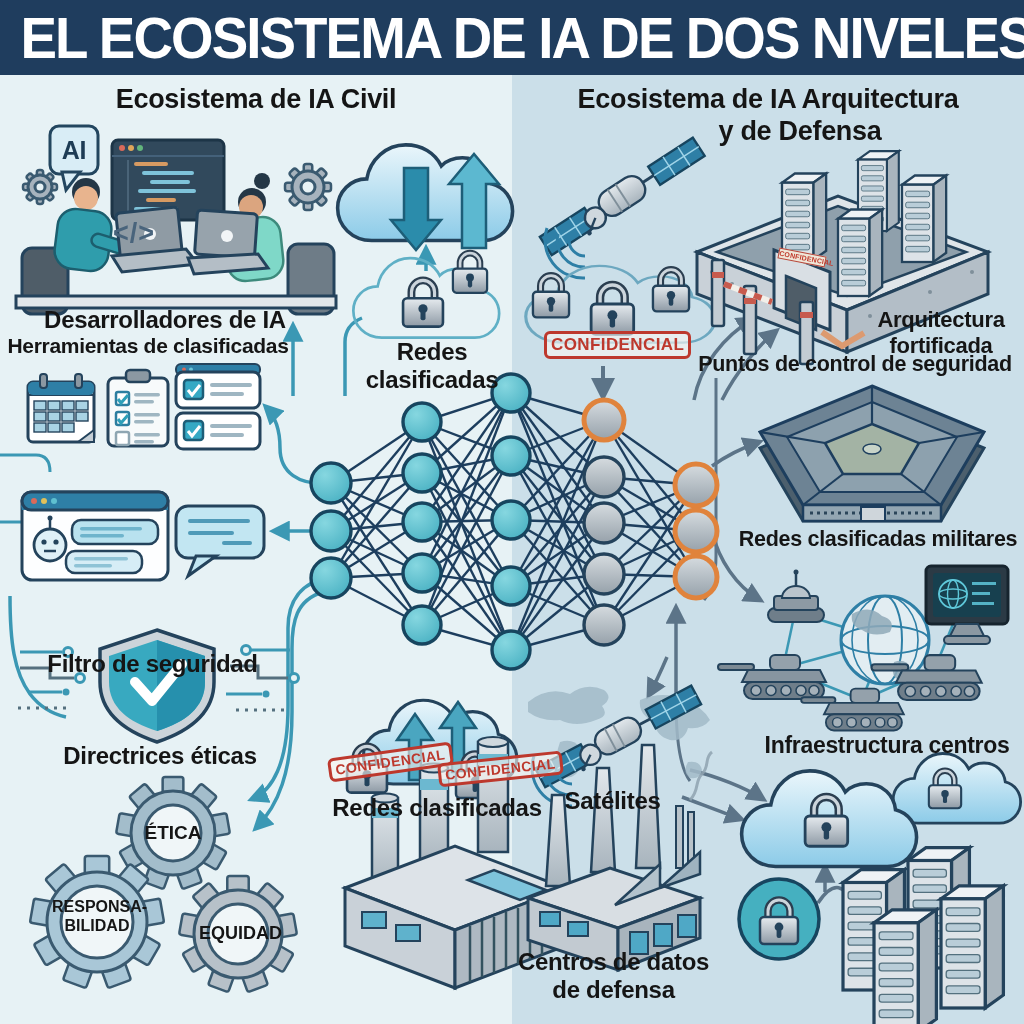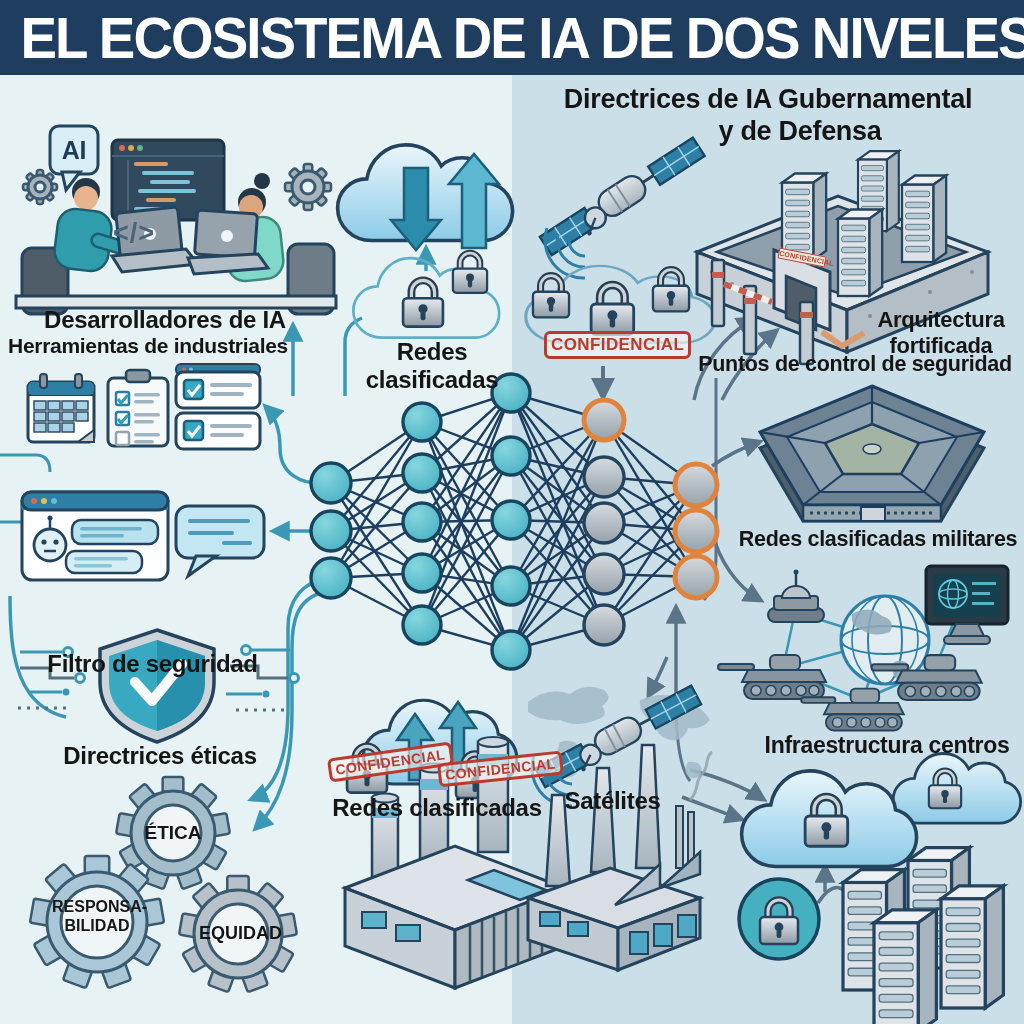--- a/index.html
+++ b/index.html
@@ -655,41 +655,43 @@
       <polygon points="528,898 618,928 618,970 528,940" fill="#c2cad1" stroke="#24435c" stroke-width="3"></polygon>
       <polygon points="618,928 700,898 700,938 618,970" fill="#a8b4bd" stroke="#24435c" stroke-width="3"></polygon>
       <rect x="540" y="912" width="20" height="14" fill="#4fa8c6" stroke="#24435c" stroke-width="2"></rect>
       <rect x="568" y="922" width="20" height="14" fill="#4fa8c6" stroke="#24435c" stroke-width="2"></rect>
       <rect x="630" y="932" width="18" height="22" fill="#4fa8c6" stroke="#24435c" stroke-width="2"></rect>
       <rect x="654" y="924" width="18" height="22" fill="#4fa8c6" stroke="#24435c" stroke-width="2"></rect>
       <rect x="678" y="915" width="18" height="22" fill="#4fa8c6" stroke="#24435c" stroke-width="2"></rect>
     </g>
   </svg>
 
-  <div class="lbl" style="left:512px;top:84px;width:512px;font-size:27px;">Directrices de IA Gubernamental</div>
+  <div class="lbl" style="left:0;top:84px;width:512px;font-size:27px;">Ecosistema de IA Civil</div>
+  <div class="lbl" style="left:512px;top:84px;width:512px;font-size:27px;">Ecosistema de IA Arquitectura</div>
   <div class="lbl" style="left:512px;top:116px;width:576px;font-size:27px;">y de Defensa</div>
 
   <div class="lbl" style="left:54px;top:136px;width:40px;font-size:25px;color:#1e3c55;">AI</div>
   <div class="lbl" style="left:106px;top:218px;width:56px;font-size:27px;color:#49647c;letter-spacing:1px;">&lt;/&gt;</div>
 
   <div class="lbl" style="left:0;top:306px;width:330px;font-size:24px;">Desarrolladores de IA</div>
-  <div class="lbl" style="left:0;top:334px;width:296px;font-size:21px;">Herramientas de industriales</div>
+  <div class="lbl" style="left:0;top:334px;width:296px;font-size:21px;">Herramientas de clasificadas</div>
   <div class="lbl" style="left:20px;top:616px;width:265px;font-size:24px;margin-top:34px;">Filtro de seguridad</div>
   <div class="lbl" style="left:25px;top:742px;width:270px;font-size:24px;">Directrices éticas</div>
 
   <div class="lbl" style="left:141px;top:822px;width:64px;font-size:19px;letter-spacing:0;">ÉTICA</div>
   <div class="lbl" style="left:52px;top:898px;width:90px;font-size:16px;letter-spacing:0;">RESPONSA-BILIDAD</div>
   <div class="lbl" style="left:199px;top:923px;width:78px;font-size:18px;letter-spacing:0;">EQUIDAD</div>
 
   <div class="lbl" style="left:352px;top:338px;width:160px;font-size:24px;">Redes clasificadas</div>
   <div class="lbl" style="left:312px;top:794px;width:250px;font-size:24px;">Redes clasificadas</div>
 
   <div class="stamp" style="left:328px;top:750px;font-size:14px;transform:rotate(-8deg);">CONFIDENCIAL</div>
   <div class="stamp" style="left:438px;top:757px;font-size:14px;transform:rotate(-6deg);">CONFIDENCIAL</div>
   <div class="stamp" style="left:544px;top:331px;font-size:17px;border-width:3.5px;">CONFIDENCIAL</div>
   <div class="gatesign" style="left:778px;top:252px;width:46px;">CONFIDENCIAL</div>
 
   <div class="lbl" style="left:862px;top:307px;width:158px;font-size:22px;">Arquitectura fortificada</div>
   <div class="lbl" style="left:686px;top:352px;width:338px;font-size:21.5px;">Puntos de control de seguridad</div>
   <div class="lbl" style="left:732px;top:527px;width:292px;font-size:21.5px;">Redes clasificadas militares</div>
   <div class="lbl" style="left:762px;top:732px;width:250px;font-size:23px;">Infraestructura centros</div>
   <div class="lbl" style="left:540px;top:787px;width:145px;font-size:24px;">Satélites</div>
+  <div class="lbl" style="left:516px;top:948px;width:195px;font-size:24px;">Centros de datos de defensa</div>
 </div>
 
 </body></html>

